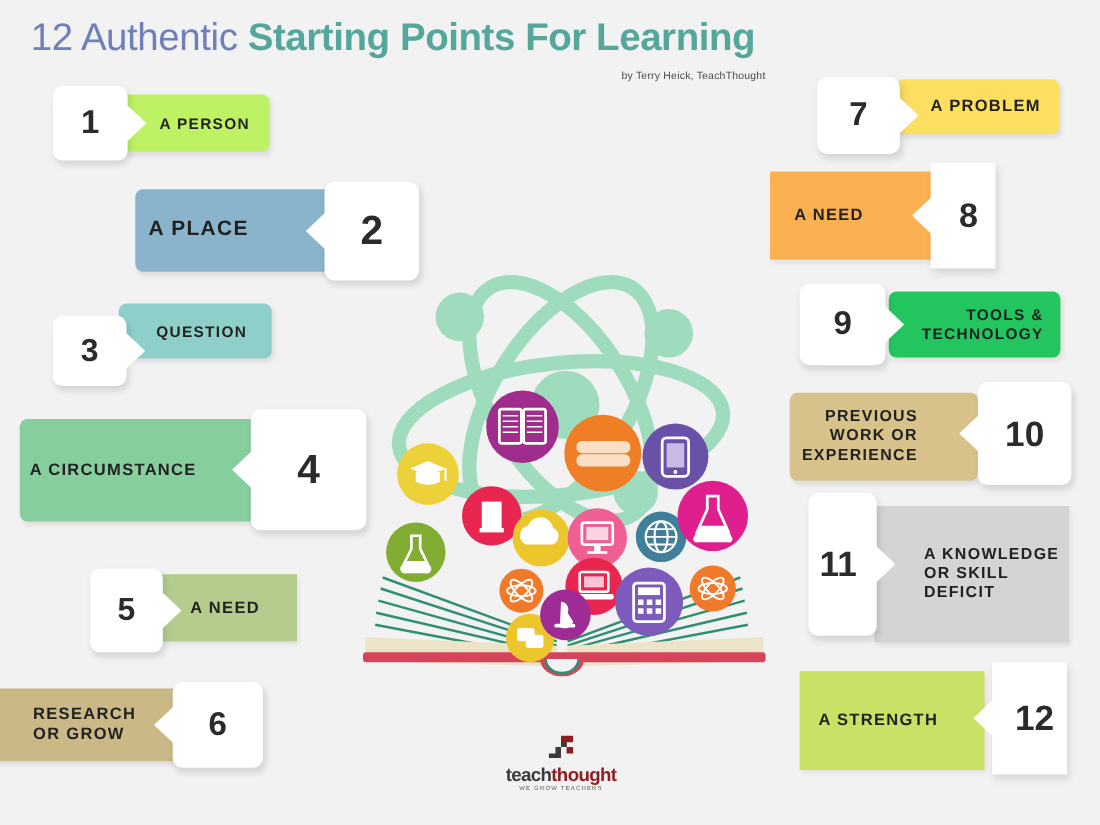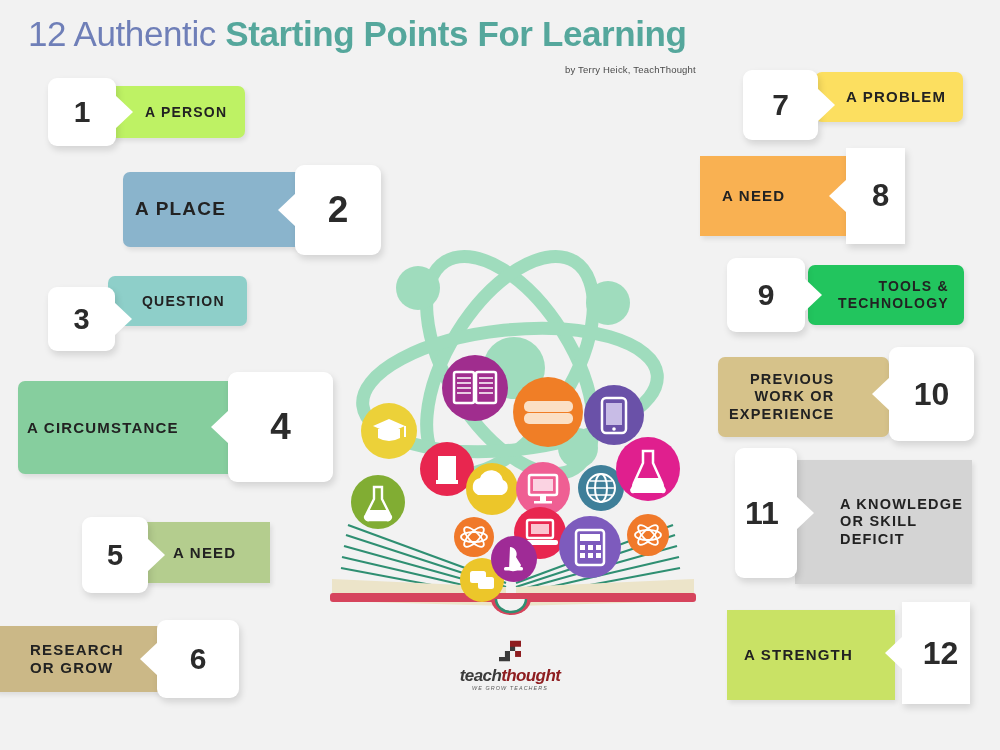--- a/index.html
+++ b/index.html
@@ -55,21 +55,21 @@
     border-top: 17px solid transparent;
     border-bottom: 17px solid transparent;
     border-right: 18px solid #fff;
   }
 
   
   #illu { position: absolute; left: 318px; top: 235px; width: 390px; height: 380px; }
   #illu svg { display: block; }
 
   
-  .logo { position: absolute; left: 455px; top: 640px; width: 110px; text-align: center; font-style: italic; }
+  .logo { position: absolute; left: 455px; top: 668px; width: 110px; text-align: center; }
   .logo .mark { height: 22px; }
   .logo .wordmark { font-size: 17px; font-weight: bold; letter-spacing: -.6px; line-height: 1; margin-top: 1px; }
   .logo .wm-a { color: #3b3b3b; }
   .logo .wm-b { color: #8e1d20; }
   .logo .tag { font-size: 5.4px; color: #5a5a5a; letter-spacing: 1.1px; margin-top: 1px; }
 </style>
 </head>
 <body style="background: rgb(242, 242, 242);">
 
 <div id="canvas">

